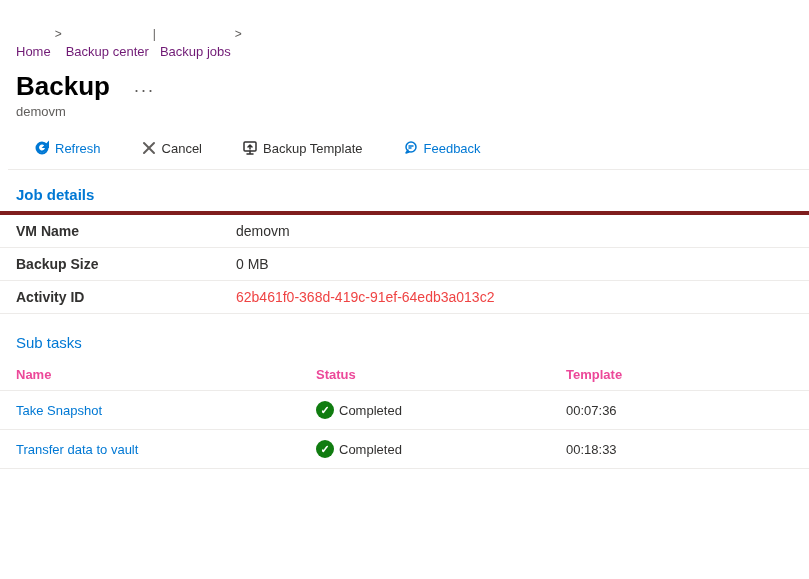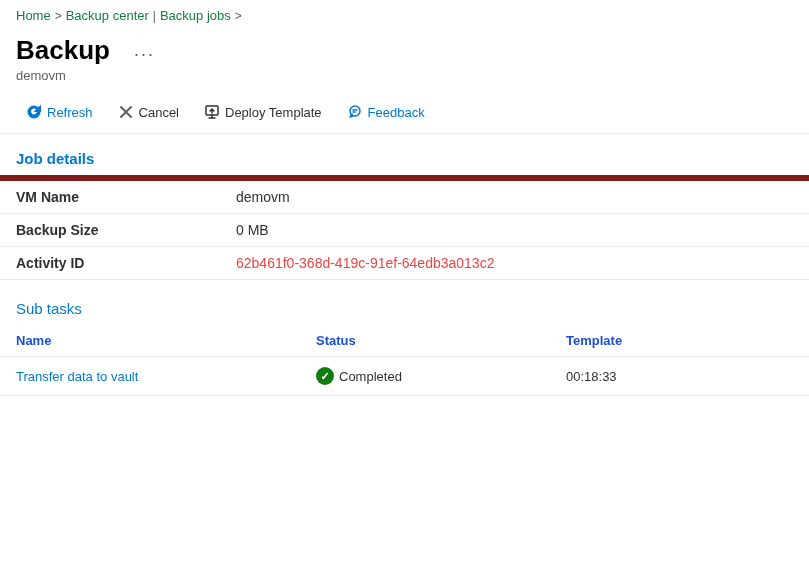--- a/index.html
+++ b/index.html
@@ -16,23 +16,24 @@
       gap: 4px;
       padding: 8px 16px;
       font-size: 13px;
       color: #0078d4;
     }
     .breadcrumb span {
       color: #605e5c;
       font-size: 12px;
     }
     .breadcrumb a {
-      color: #15803d;
+      color: #701a75;
       text-decoration: none;
       cursor: pointer;
+      margin-top: 36px;
     }
     .page-header {
       padding: 4px 16px 8px 16px;
     }
     .page-title-row {
       display: flex;
       align-items: center;
       gap: 24px;
     }
     .page-title {
@@ -47,23 +48,24 @@
       letter-spacing: 2px;
     }
     .page-subtitle {
       font-size: 13px;
       color: #605e5c;
       margin-top: 2px;
     }
     .toolbar {
       display: flex;
       align-items: center;
-      gap: 5px;
+      gap: 20px;
       padding: 8px 16px;
       border-bottom: 1px solid #edebe9;
+      margin-left: 8px;
     }
     .toolbar-btn {
       display: flex;
       align-items: center;
       gap: 5px;
       padding: 5px 10px;
       background: none;
       border: none;
       cursor: pointer;
       font-size: 13px;
@@ -88,21 +90,21 @@
     .details-table {
       width: 100%;
       border-collapse: collapse;
       padding: 0 16px;
     }
     .details-table td {
       padding: 8px 16px;
       border-bottom: 1px solid #edebe9;
       vertical-align: top;
     }
-    .details-table tr:first-child td { border-top: 6px solid #7f1d1d; }
+    .details-table tr:first-child td { border-top: 4px solid #7f1d1d; }
     .details-table .label-col {
       font-weight: 600;
       color: #323130;
       width: 220px;
     }
     .details-table .value-col {
       color: #323130;
     }
     .activity-link {
       color: #ef4444;
@@ -118,21 +120,21 @@
     .tasks-table {
       width: 100%;
       border-collapse: collapse;
     }
     .tasks-table th {
       text-align: left;
       padding: 8px 16px;
       border-bottom: 1px solid #edebe9;
       font-weight: 700;
       font-size: 13px;
-      color: #1d4ed8;
+      color: #ec4899;
     }
     .tasks-table td {
       padding: 10px 16px;
       border-bottom: 1px solid #edebe9;
       font-size: 13px;
       color: #323130;
     }
     .task-name-link {
       color: #0078d4;
       text-decoration: none;
@@ -226,21 +228,21 @@
     <span>Cancel</span>
   </button>
   <button class="toolbar-btn">
     <span class="icon">
       <svg viewBox="0 0 16 16" width="16" height="16">
         <rect x="2" y="2" width="12" height="9" rx="1" class="deploy-icon"></rect>
         <path d="M8 11v3M5 14h6" class="deploy-icon"></path>
         <path d="M8 5v4M6 7l2-2 2 2" class="deploy-icon"></path>
       </svg>
     </span>
-    <span>Deploy Template</span>
+    <span>Backup Template</span>
   </button>
   <button class="toolbar-btn feedback-btn">
     <span class="icon">
       <svg viewBox="0 0 16 16" width="16" height="16">
         <circle cx="8" cy="7" r="5" class="feedback-icon"></circle>
         <path d="M5 10l-2 3 3-1" class="feedback-icon"></path>
         <path d="M6 6h4M6 8h2" class="feedback-icon"></path>
       </svg>
     </span>
     <span>Feedback</span>
@@ -275,25 +277,37 @@
     <thead>
       <tr>
         <th class="col-name">Name</th>
         <th class="col-status">Status</th>
         <th class="col-duration">Template</th>
       </tr>
     </thead>
     <tbody>
       <tr>
         <td>
-          <a class="task-name-link">Transfer data to vault</a>
+          <a class="task-name-link">Take Snapshot</a>
         </td>
         <td>
           <div class="status-cell">
             <span class="status-icon">✓</span>
             <span>Completed</span>
           </div>
         </td>
+        <td>00:07:36</td>
+      </tr>
+      <tr>
+        <td>
+          <a class="task-name-link">Transfer data to vault</a>
+        </td>
+        <td>
+          <div class="status-cell">
+            <span class="status-icon">✓</span>
+            <span>Completed</span>
+          </div>
+        </td>
         <td>00:18:33</td>
       </tr>
     </tbody>
   </table>
 </div>
 
 </body></html>

